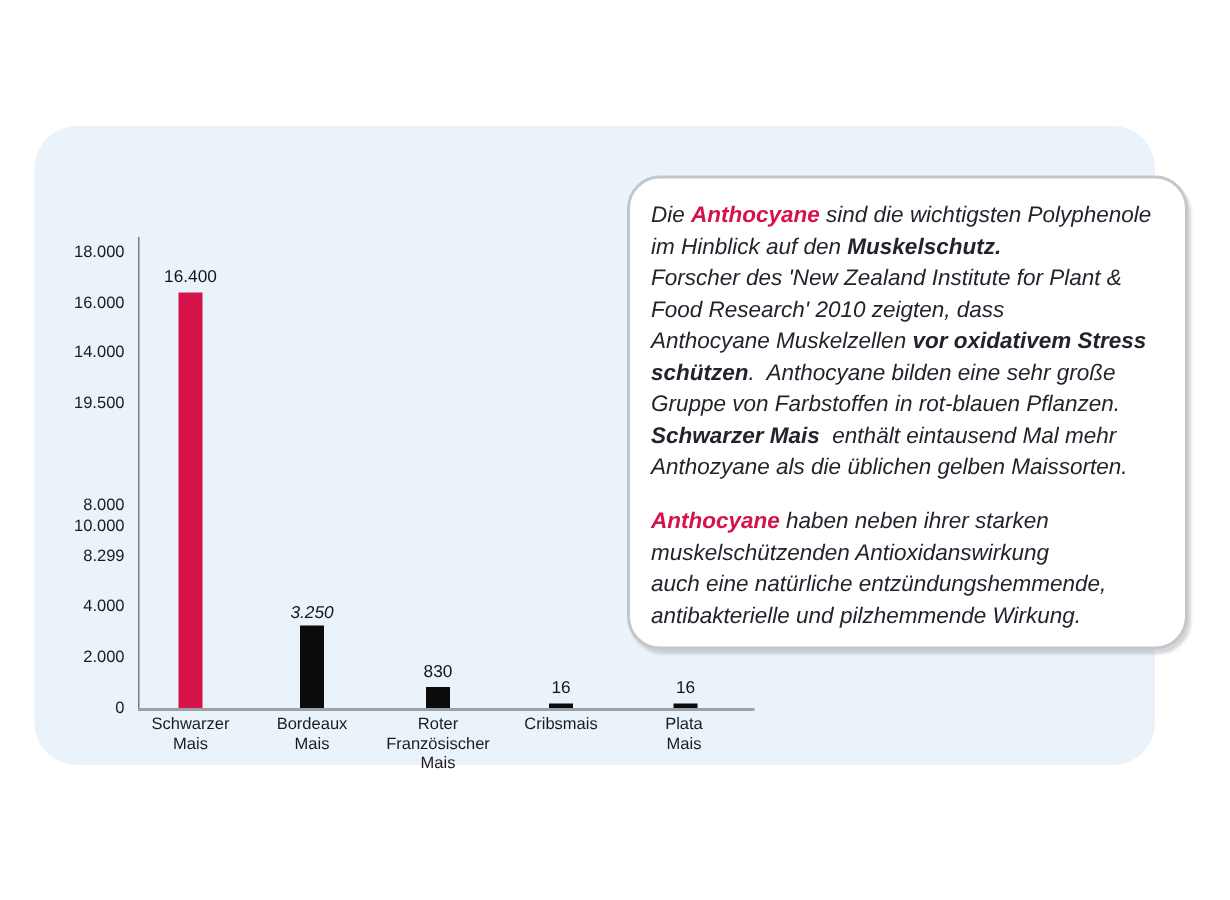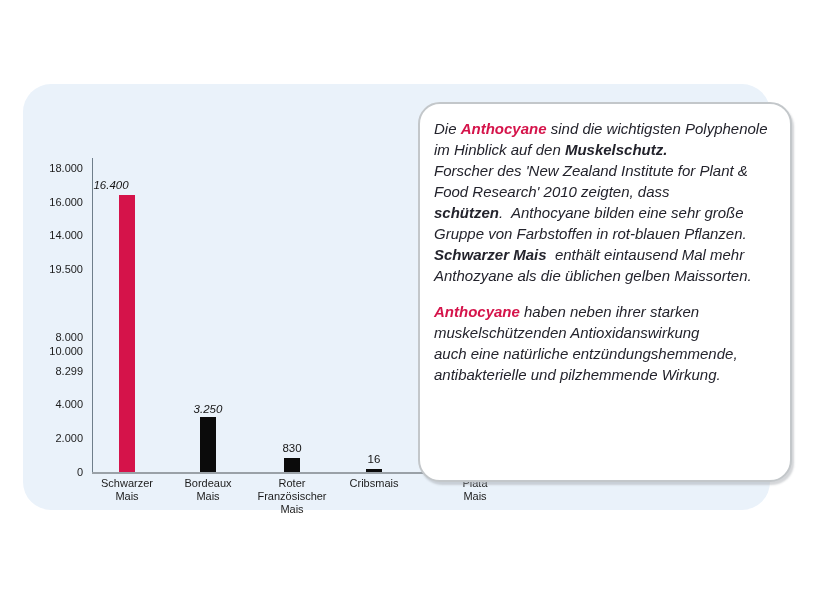--- a/index.html
+++ b/index.html
@@ -37,21 +37,21 @@
   .bar { position:absolute; }
   .value-label {
     position:absolute; width:64px; text-align:center;
     font-size:11.5px; color:#161616;
   }
   .xcat-label {
     position:absolute; width:110px; text-align:center;
     font-size:11px; line-height:13px; color:#1c1c1c;
   }
   .infobox {
-    position:absolute; left:418px; top:102px; width:374px; height:380px;
+    position:absolute; left:418px; top:117px; width:374px; height:316px;
     background:var(--box-bg,#ffffff);
     border:2px solid var(--box-border,#c3c7ca);
     border-radius:22px;
     box-shadow:2px 3px 2px rgba(160,165,170,0.45);
     padding:14px 10px 0 14px;
     font-size:15px; font-style:italic; line-height:21px;
     color:var(--body-text,#23232c);
   }
   .infobox .para + .para { margin-top:15px; }
   .infobox .line { white-space:pre-wrap; }
@@ -69,21 +69,21 @@
       <div class="ytick-label" style="top: 348.2px;">2.000</div>
       <div class="ytick-label" style="top: 314.4px;">4.000</div>
       <div class="ytick-label" style="top: 280.6px;">8.299</div>
       <div class="ytick-label" style="top: 246.8px;">8.000</div>
       <div class="ytick-label" style="top: 213px; margin-top: 48px;">10.000</div>
       <div class="ytick-label" style="top: 179.2px;">19.500</div>
       <div class="ytick-label" style="top: 145.4px;">14.000</div>
       <div class="ytick-label" style="top: 111.6px;">16.000</div>
       <div class="ytick-label" style="top: 77.8px;">18.000</div>
       <div class="bar" style="left: 96px; top: 110.84px; width: 16px; height: 277.16px; background: rgb(213, 19, 74);"></div>
-      <div class="value-label" style="left: 56px; top: 94.84px; font-style: italic;">16.400</div>
+      <div class="value-label" style="left: 72px; top: 94.84px;">16.400</div>
       <div class="xcat-label" style="left: 49px; top: 393px;">
         <div>Schwarzer</div>
         <div>Mais</div>
       </div>
       <div class="bar" style="left: 177px; top: 333.075px; width: 16px; height: 54.925px; background: rgb(11, 11, 11);"></div>
       <div class="value-label" style="left: 153px; top: 319px; font-style: italic;">3.250</div>
       <div class="xcat-label" style="left: 130px; top: 393px;">
         <div>Bordeaux</div>
         <div>Mais</div>
       </div>
@@ -94,33 +94,34 @@
         <div>Französischer</div>
         <div>Mais</div>
       </div>
       <div class="bar" style="left: 343px; top: 385px; width: 16px; height: 3px; background: rgb(11, 11, 11);"></div>
       <div class="value-label" style="left: 319px; top: 369px;">16</div>
       <div class="xcat-label" style="left: 296px; top: 393px;">
         <div>Cribsmais</div>
       </div>
       <div class="bar" style="left: 426px; top: 385px; width: 16px; height: 3px; background: rgb(11, 11, 11);"></div>
       <div class="value-label" style="left: 402px; top: 369px;">16</div>
-      <div class="xcat-label" style="left: 397px; top: 393px;">
+      <div class="xcat-label" style="left: 378px; top: 393px;">
         <div>Plata</div>
         <div>Mais</div>
       </div>
     </div>
 </div>
 
 <div class="infobox" id="infobox">
     <div class="para">
       <div class="line"><span>Die </span><span class="b c">Anthocyane</span><span> sind die wichtigsten Polyphenole</span></div>
       <div class="line"><span>im Hinblick auf den </span><span class="b">Muskelschutz.</span></div>
       <div class="line"><span>Forscher des 'New Zealand Institute for Plant &amp;</span></div>
       <div class="line"><span>Food Research' 2010 zeigten, dass</span></div>
+      <div class="line"><span>Anthocyane Muskelzellen </span><span class="b">vor oxidativem Stress</span></div>
       <div class="line"><span class="b">schützen</span><span>.  Anthocyane bilden eine sehr große</span></div>
       <div class="line"><span>Gruppe von Farbstoffen in rot-blauen Pflanzen.</span></div>
       <div class="line"><span class="b">Schwarzer Mais</span><span>  enthält eintausend Mal mehr</span></div>
       <div class="line"><span>Anthozyane als die üblichen gelben Maissorten.</span></div>
     </div>
     <div class="para">
       <div class="line"><span class="b c">Anthocyane</span><span> haben neben ihrer starken</span></div>
       <div class="line"><span>muskelschützenden Antioxidanswirkung</span></div>
       <div class="line"><span>auch eine natürliche entzündungshemmende,</span></div>
       <div class="line"><span>antibakterielle und pilzhemmende Wirkung.</span></div>

